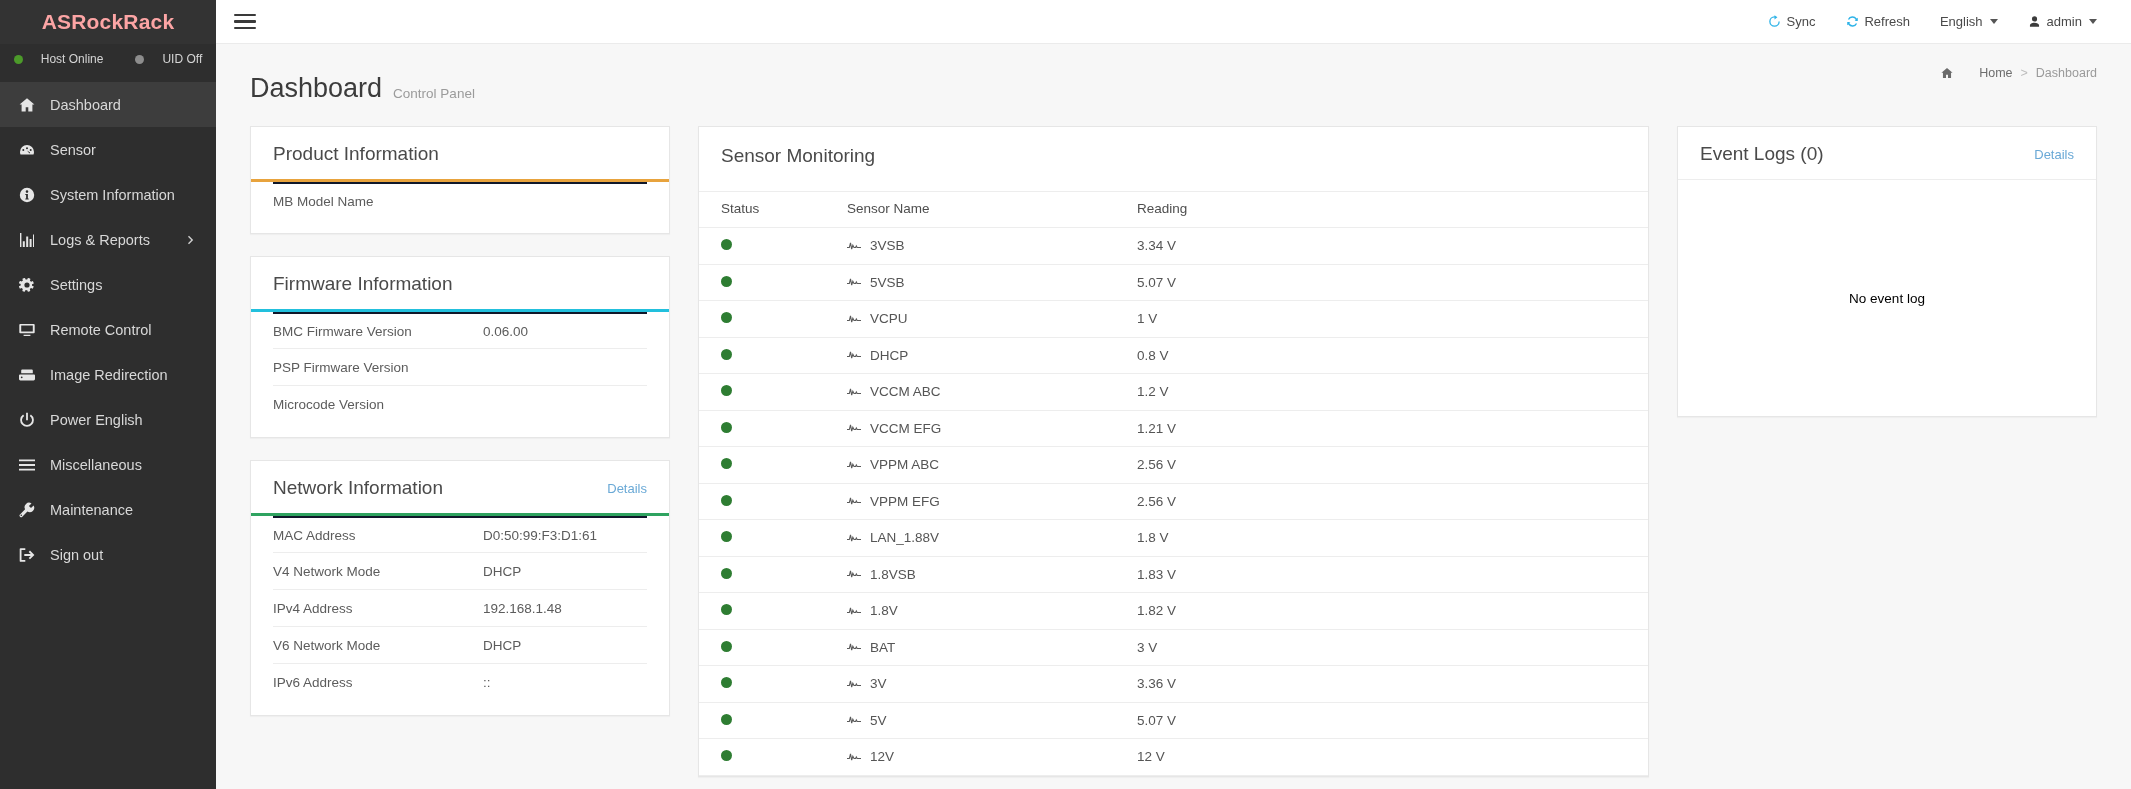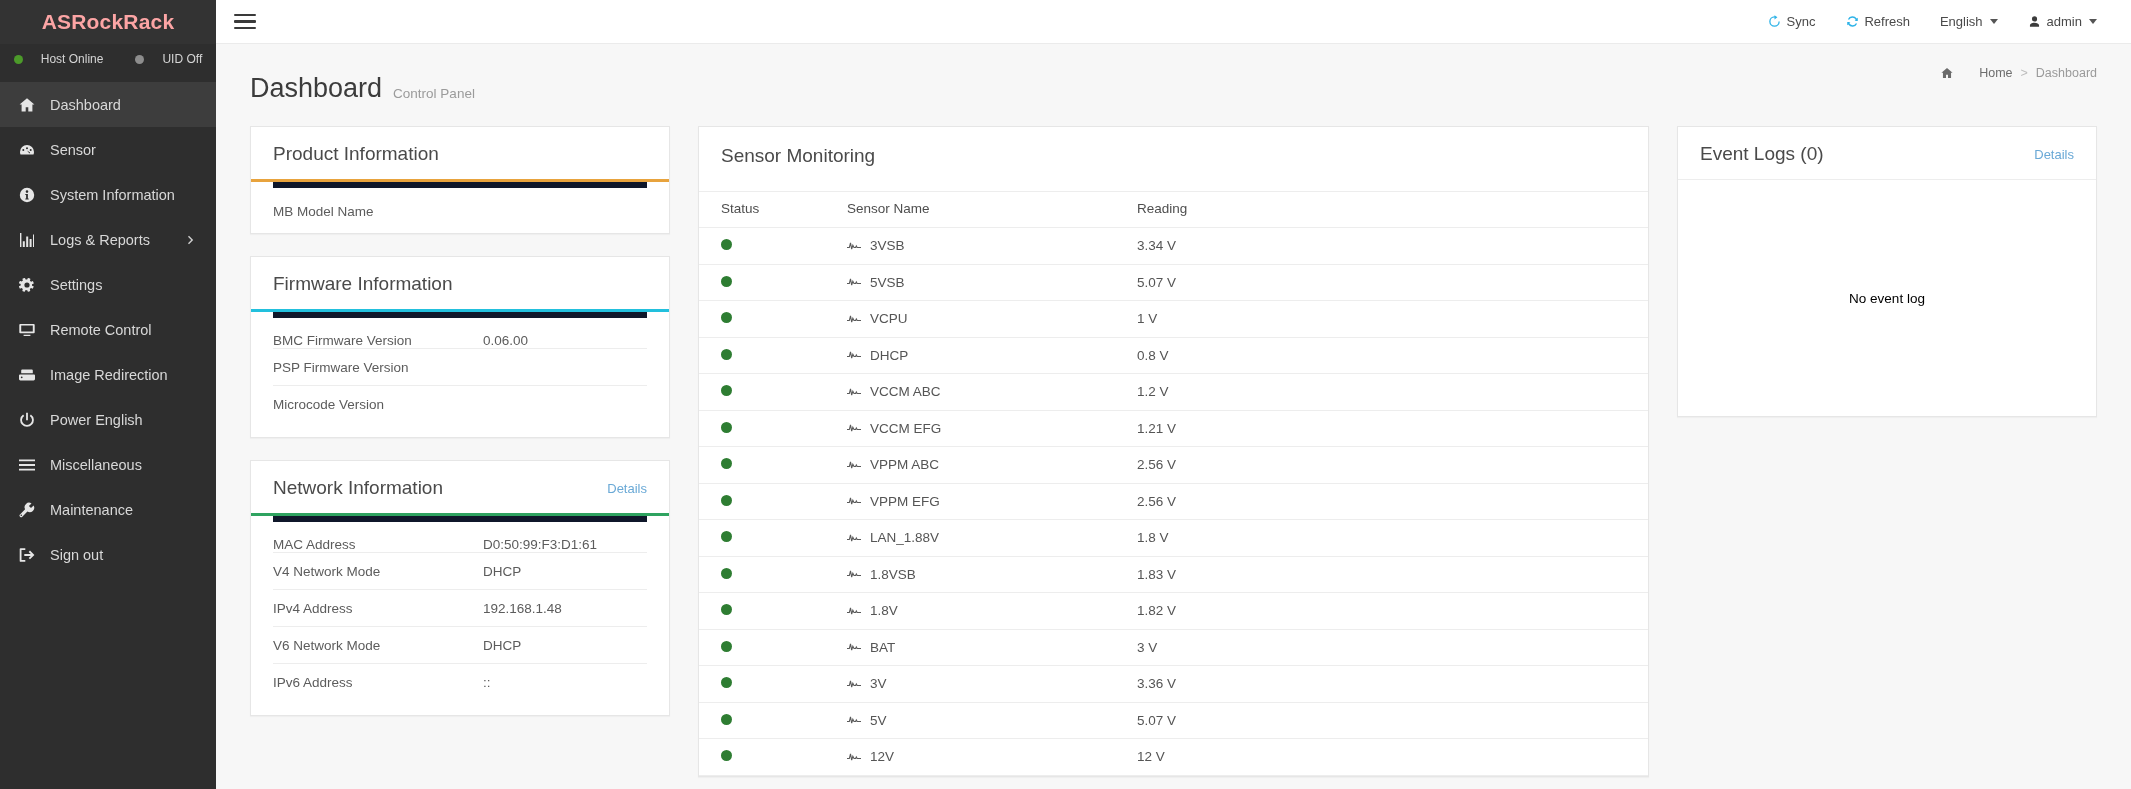--- a/index.html
+++ b/index.html
@@ -148,21 +148,21 @@
   .card-title { font-size: 19px; color: #4a4a4a; font-weight: 400; }
   .card-link { font-size: 13px; color: #6aa9d6; text-decoration: none; cursor: pointer; }
 
   .kv-list { padding: 0 22px 14px 22px; }
   .kv-row {
     display: flex; align-items: center;
     height: 37px;
     border-bottom: 1px solid #ededed;
     font-size: 13.5px;
   }
-  .kv-row:first-child { border-top: 6px solid #0f172a; align-items: flex-end; }
+  .kv-row:first-child { border-top: 2px solid #0f172a; }
   .kv-row:last-child { border-bottom: none; }
   .kv-key { width: 210px; color: #5c5c5c; }
   .kv-val { color: #5c5c5c; }
 
   
   .sensor-card { display: flex; flex-direction: column; max-height: 100%; }
   .sensor-head { padding: 18px 22px 24px 22px; }
   .sensor-head .card-title { font-size: 19px; }
   .sensor-table { width: 100%; border-collapse: collapse; table-layout: fixed; }
   .sensor-table th {

